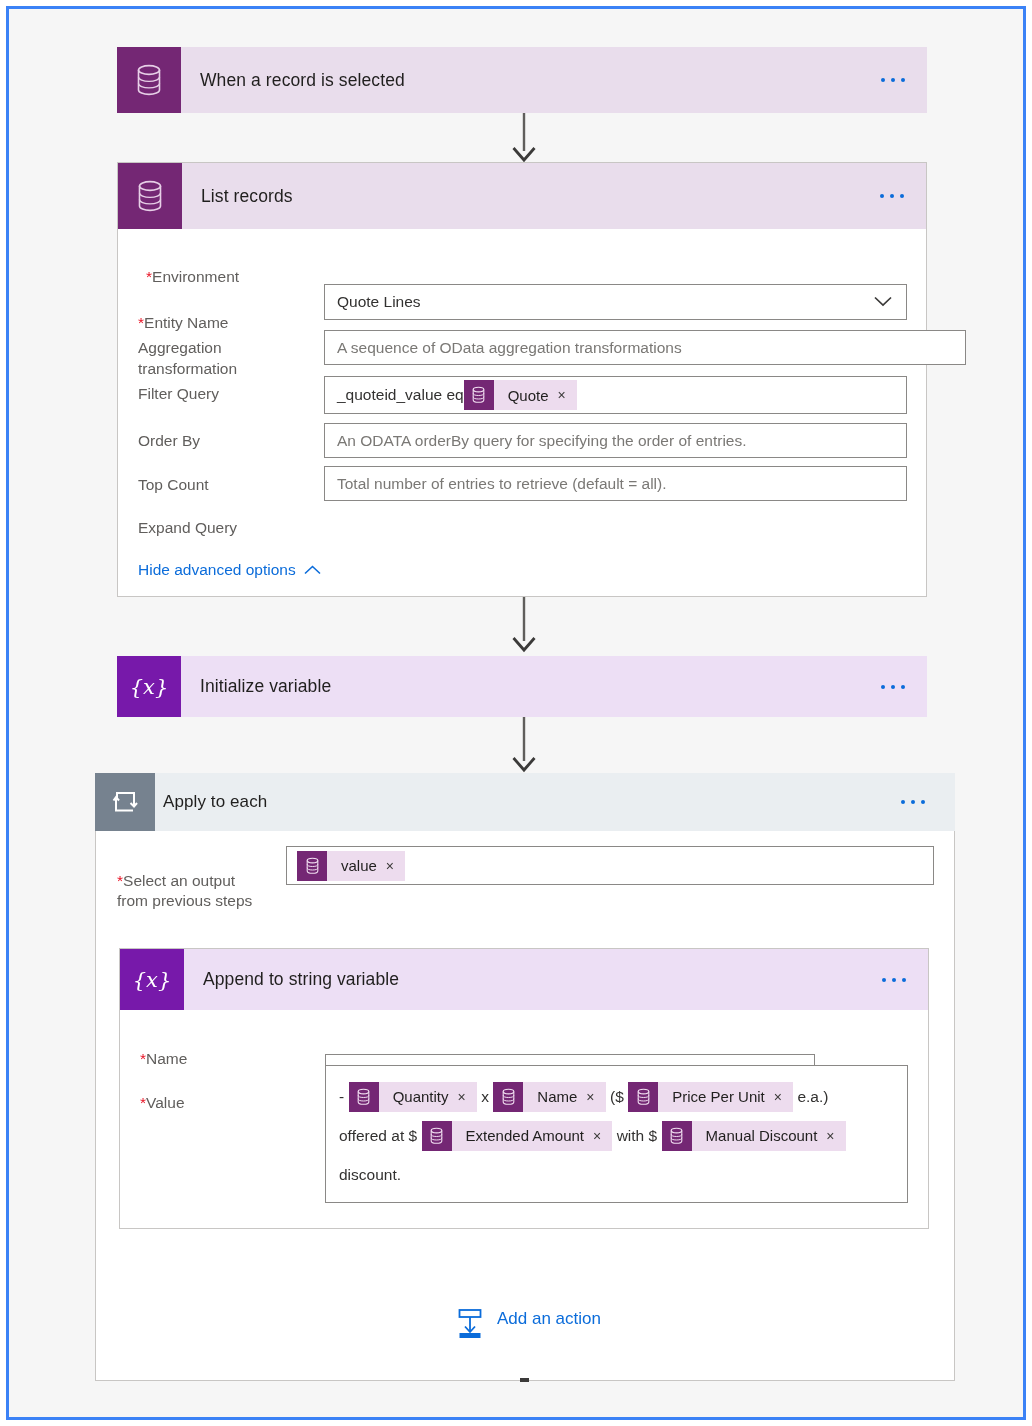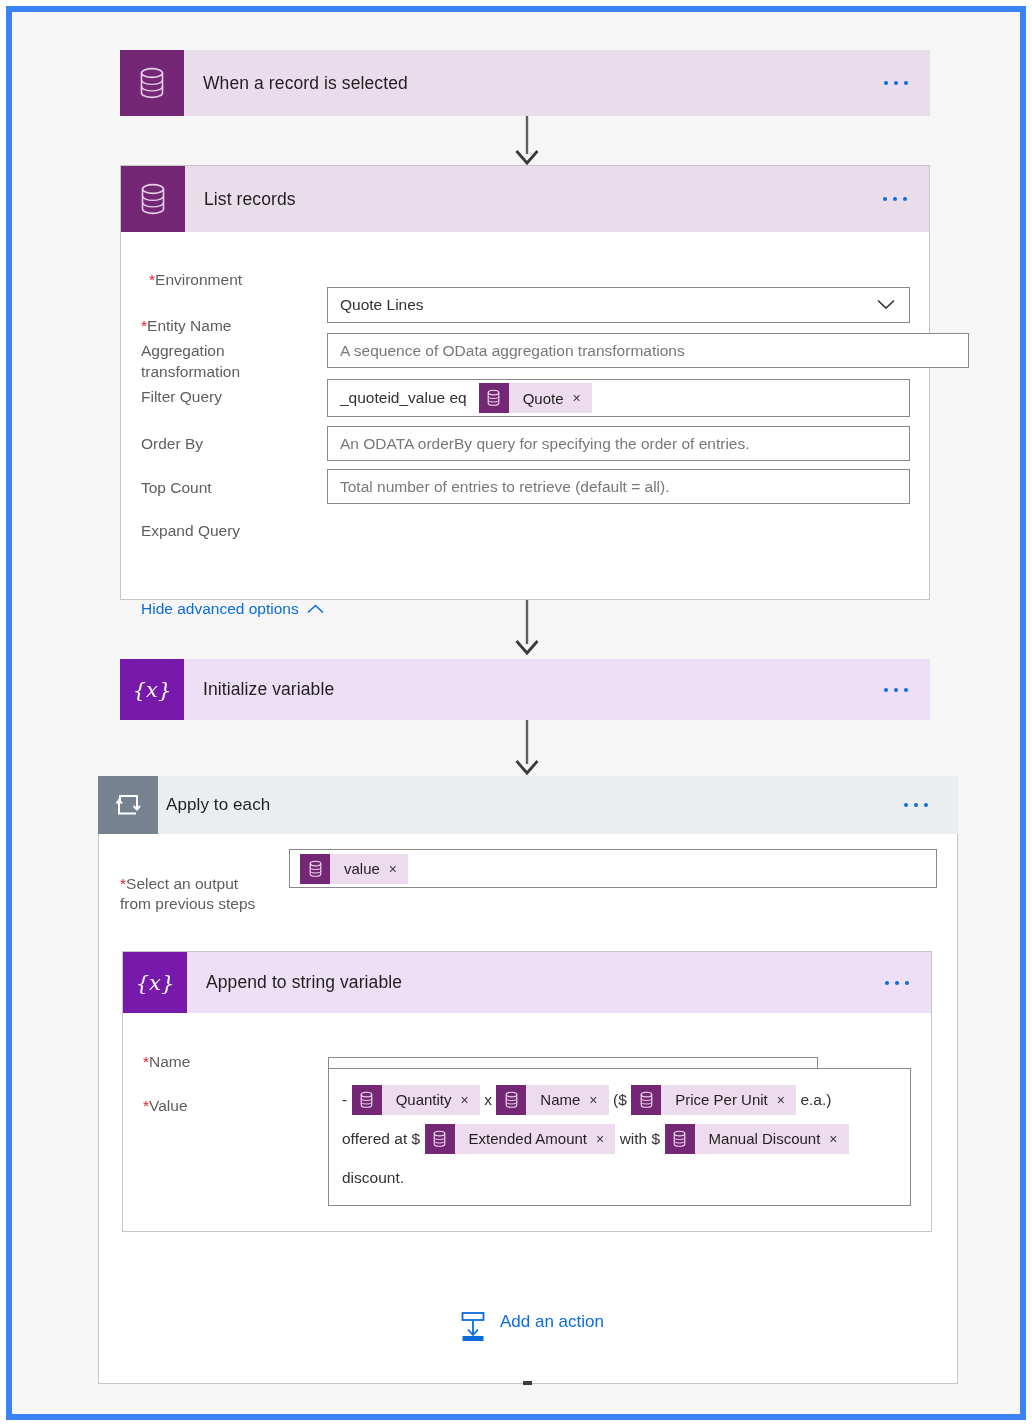--- a/index.html
+++ b/index.html
@@ -8,21 +8,21 @@
     width: 1032px; height: 1426px;
     font-family: "Liberation Sans", sans-serif;
     background: #ffffff;
     overflow: hidden;
   }
   .page {
     position: absolute;
     left: 6px; top: 6px;
     width: 1020px; height: 1414px;
     background: #f6f6f6;
-    border: 6px solid #3b82f6;
+    border: 3px solid #3b82f6;
     overflow: hidden;
   }
   .canvas { position: absolute; left: 0; top: 0; width: 100%; height: 100%; }
 
   
   .card {
     position: absolute;
     background: #ffffff;
     border: 1px solid #c8c6c4;
   }
@@ -219,21 +219,21 @@
       </div>
 
       <div class="flabel" style="left:20px; top:174px; width:175px;">Aggregation transformation</div>
       <div class="input" style="left:206px; top:167px; width:642px; height:35px;">
         <span class="ph">A sequence of OData aggregation transformations</span>
       </div>
 
       <div class="flabel" style="left:20px; top:220px; width:175px;">Filter Query</div>
       <div class="input" style="left:206px; top:213px; width:583px; height:38px; padding:0 6px 0 12px;">
         <span class="plain">_quoteid_value eq</span>
-        <span class="token" style="margin-left:12px;">
+        <span class="token" style="margin-left:0;">
           <span class="tok-ico">
             <svg width="15" height="18" viewBox="0 0 15 18" aria-hidden="true">
               <ellipse cx="7.5" cy="3.6" rx="5.3" ry="2.3" fill="none" stroke="#f0ddf0" stroke-width="1.1"></ellipse>
               <path d="M2.2 3.6 v10.4 a5.3 2.3 0 0 0 10.6 0 V3.6" fill="none" stroke="#f0ddf0" stroke-width="1.1"></path>
               <path d="M2.2 7.2 a5.3 2.3 0 0 0 10.6 0" fill="none" stroke="#f0ddf0" stroke-width="1"></path>
               <path d="M2.2 10.7 a5.3 2.3 0 0 0 10.6 0" fill="none" stroke="#f0ddf0" stroke-width="1"></path>
             </svg>
           </span>
           <span class="tok-lbl">Quote</span>
           <span class="tok-x">×</span>
@@ -245,21 +245,21 @@
         <span class="ph">An ODATA orderBy query for specifying the order of entries.</span>
       </div>
 
       <div class="flabel" style="left:20px; top:311px; width:175px;">Top Count</div>
       <div class="input" style="left:206px; top:303px; width:583px; height:35px;">
         <span class="ph">Total number of entries to retrieve (default = all).</span>
       </div>
 
       <div class="flabel" style="left:20px; top:354px; width:175px;">Expand Query</div>
 
-      <div class="link" style="left:20px; top:398px;margin-top:36px;">
+      <div class="link" style="left:20px; top:398px;">
         <span>Hide advanced options</span>
         <span>
           <svg width="17" height="10" viewBox="0 0 17 10">
               <path d="M1 8.5 L8.5 1.5 L16 8.5" fill="none" stroke="#0b6cda" stroke-width="1.6"></path>
             </svg>
         </span>
       </div>
     </div>
 
     <svg class="conn" style="left:497px; top:588px;" width="36" height="56" viewBox="0 0 36 56">

